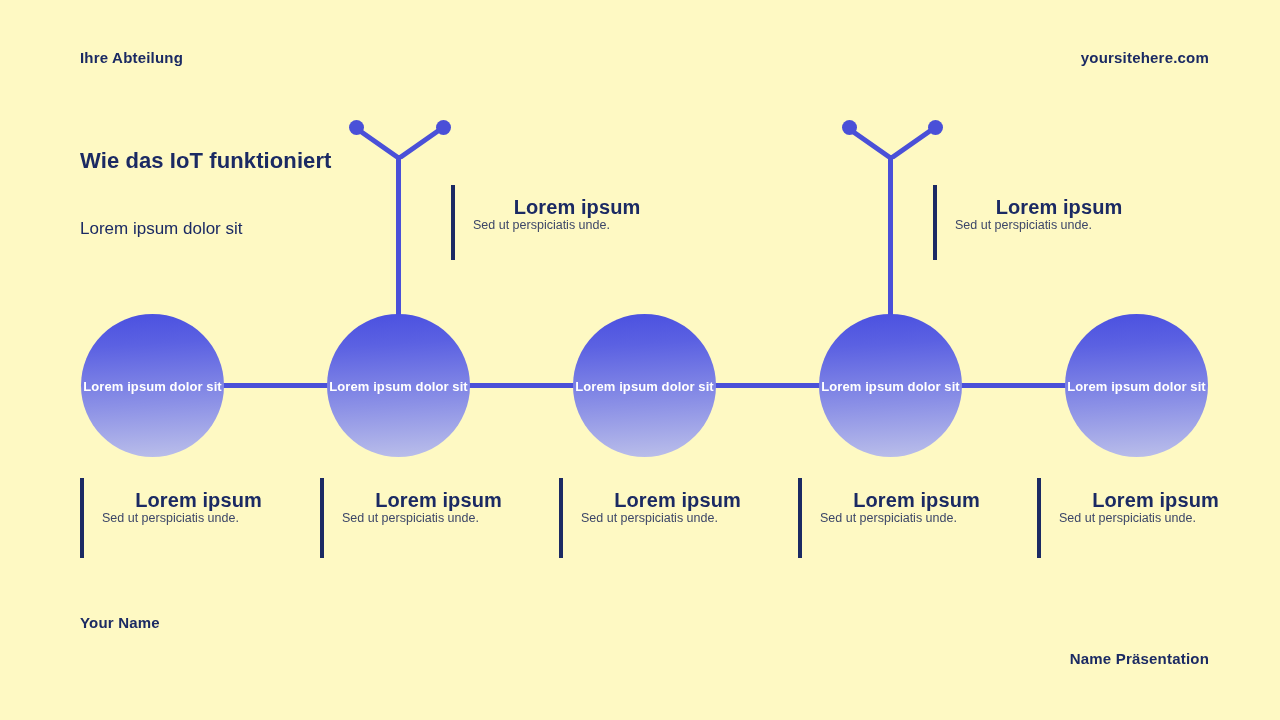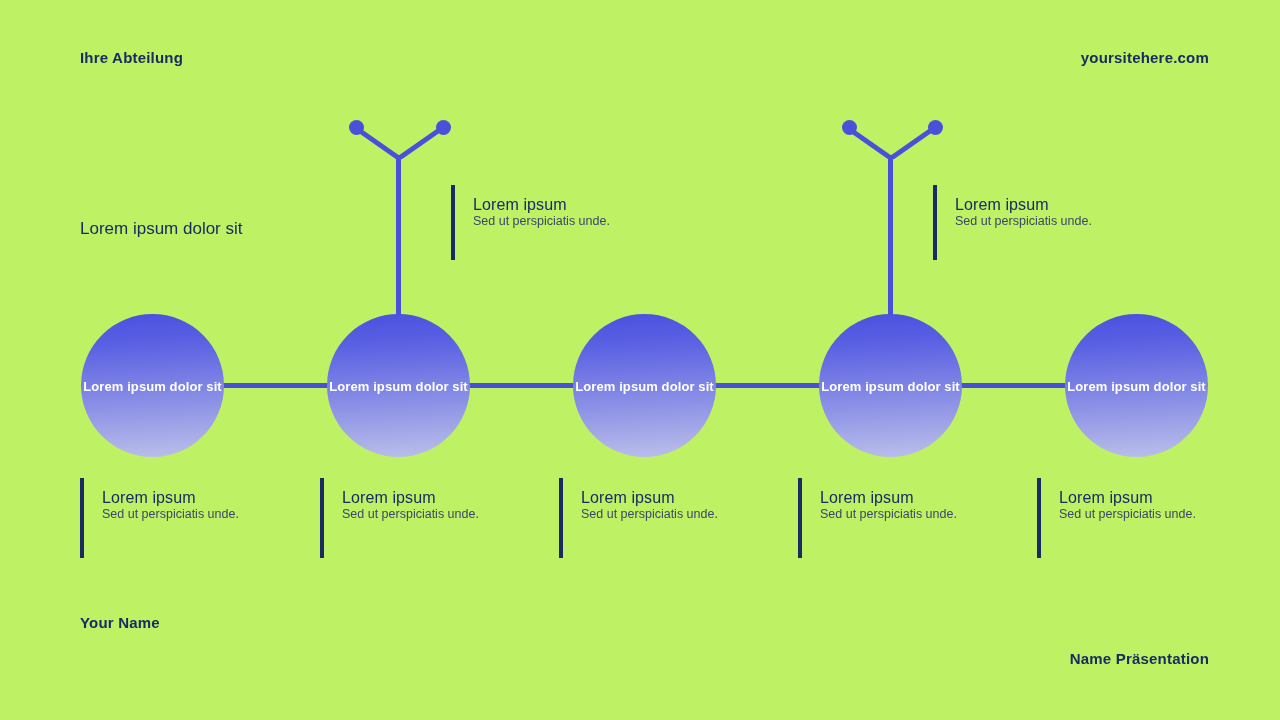--- a/index.html
+++ b/index.html
@@ -2,21 +2,21 @@
 <html><head>
 <meta charset="utf-8">
 <style>
   * { margin:0; padding:0; box-sizing:border-box; }
   html, body {
     width:1280px; height:720px;
     background:#deeefb;
     font-family:"Liberation Sans", sans-serif;
     overflow:hidden;
   }
-  #slide { position:relative; width:1280px; height:720px; background:#bef264; }
+  #slide { position:relative; width:1280px; height:720px; background:#fef9c3; }
 
   
   .hdr-left, .hdr-right, .ftr-left, .ftr-right {
     position:absolute; font-size:15px; font-weight:700;
     color:#1b2a63; letter-spacing:.2px; white-space:nowrap;
   }
   .hdr-left  { left:80px;  top:49px; }
   .hdr-right { right:71px; top:49px; }
   .ftr-left  { left:80px;  top:614px; }
   .ftr-right { right:71px; top:650px; }
@@ -65,38 +65,39 @@
     margin-top:1px;
   }
 
   
   .card { position:absolute; padding-left:22px; }
   .card::before {
     content:""; position:absolute; left:0; top:0;
     width:4px; height:100%; background:#1b2a63;
   }
   .card-title {
-    font-size:16px; font-weight:400; color:#1b2a63;
-    letter-spacing:.1px; white-space:nowrap; line-height:1;
+    font-size:20px; font-weight:700; color:#1b2a63;
+    letter-spacing:.1px; white-space:nowrap; line-height:1;text-align:center;
   }
   .card-desc {
     margin-top:2px; font-size:12.5px; font-weight:400;
     color:#3c4668; white-space:nowrap; line-height:1;
   }
   .card-top { width:230px; height:75px; padding-top:12px; }
   .card-bot { width:215px; height:80px; padding-top:12px; }
 </style>
 </head>
 <body>
 
 <div id="slide">
 
   <div class="hdr-left">Ihre Abteilung</div>
   <div class="hdr-right">yoursitehere.com</div>
 
+  <div class="title">Wie das IoT funktioniert</div>
   <div class="subtitle">Lorem ipsum dolor sit</div>
 
   <div class="spine"></div>
 
   <div class="antenna" style="left:0;top:0;">
     <div class="ant-stem" style="left:396px; top:155px; height:163px;"></div>
     <div class="ant-arm" style="left:398px; top:155px; width:53px; transform:rotate(-145deg);"></div>
     <div class="ant-arm" style="left:400px; top:155px; width:53px; transform:rotate(-35deg);"></div>
     <div class="ant-dot" style="left:349px; top:120px;"></div>
     <div class="ant-dot" style="left:436px; top:120px;"></div>

